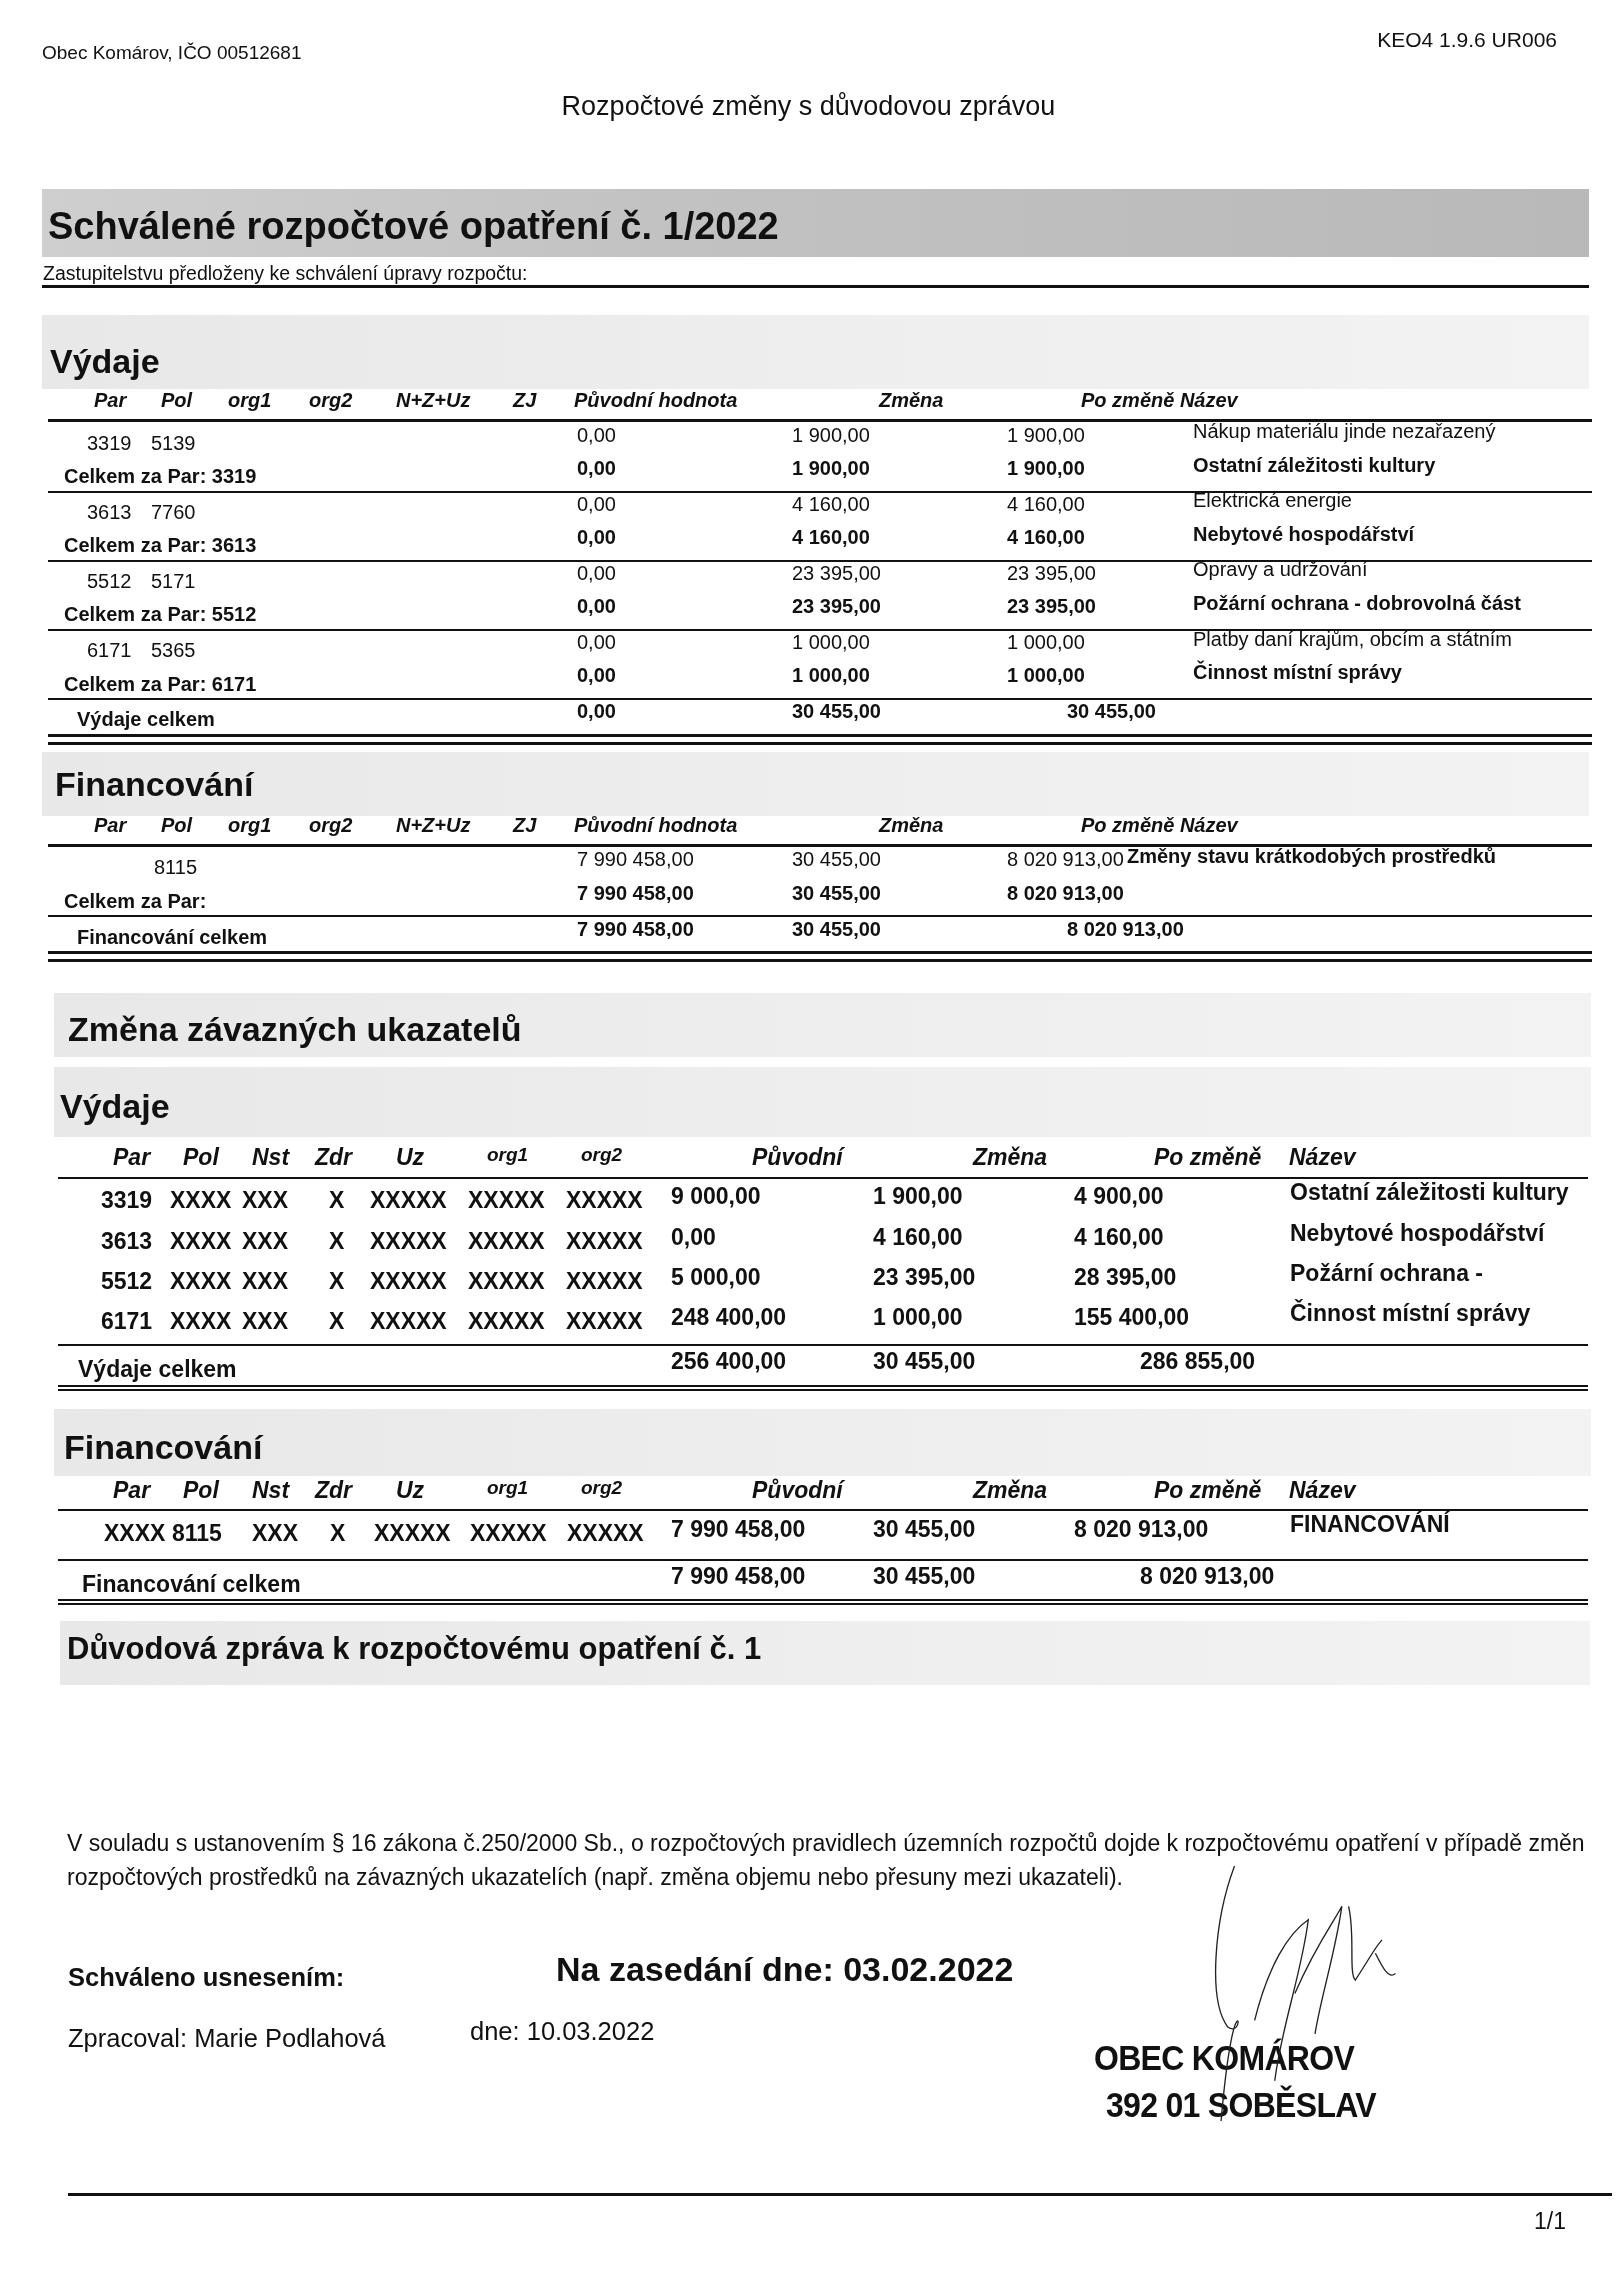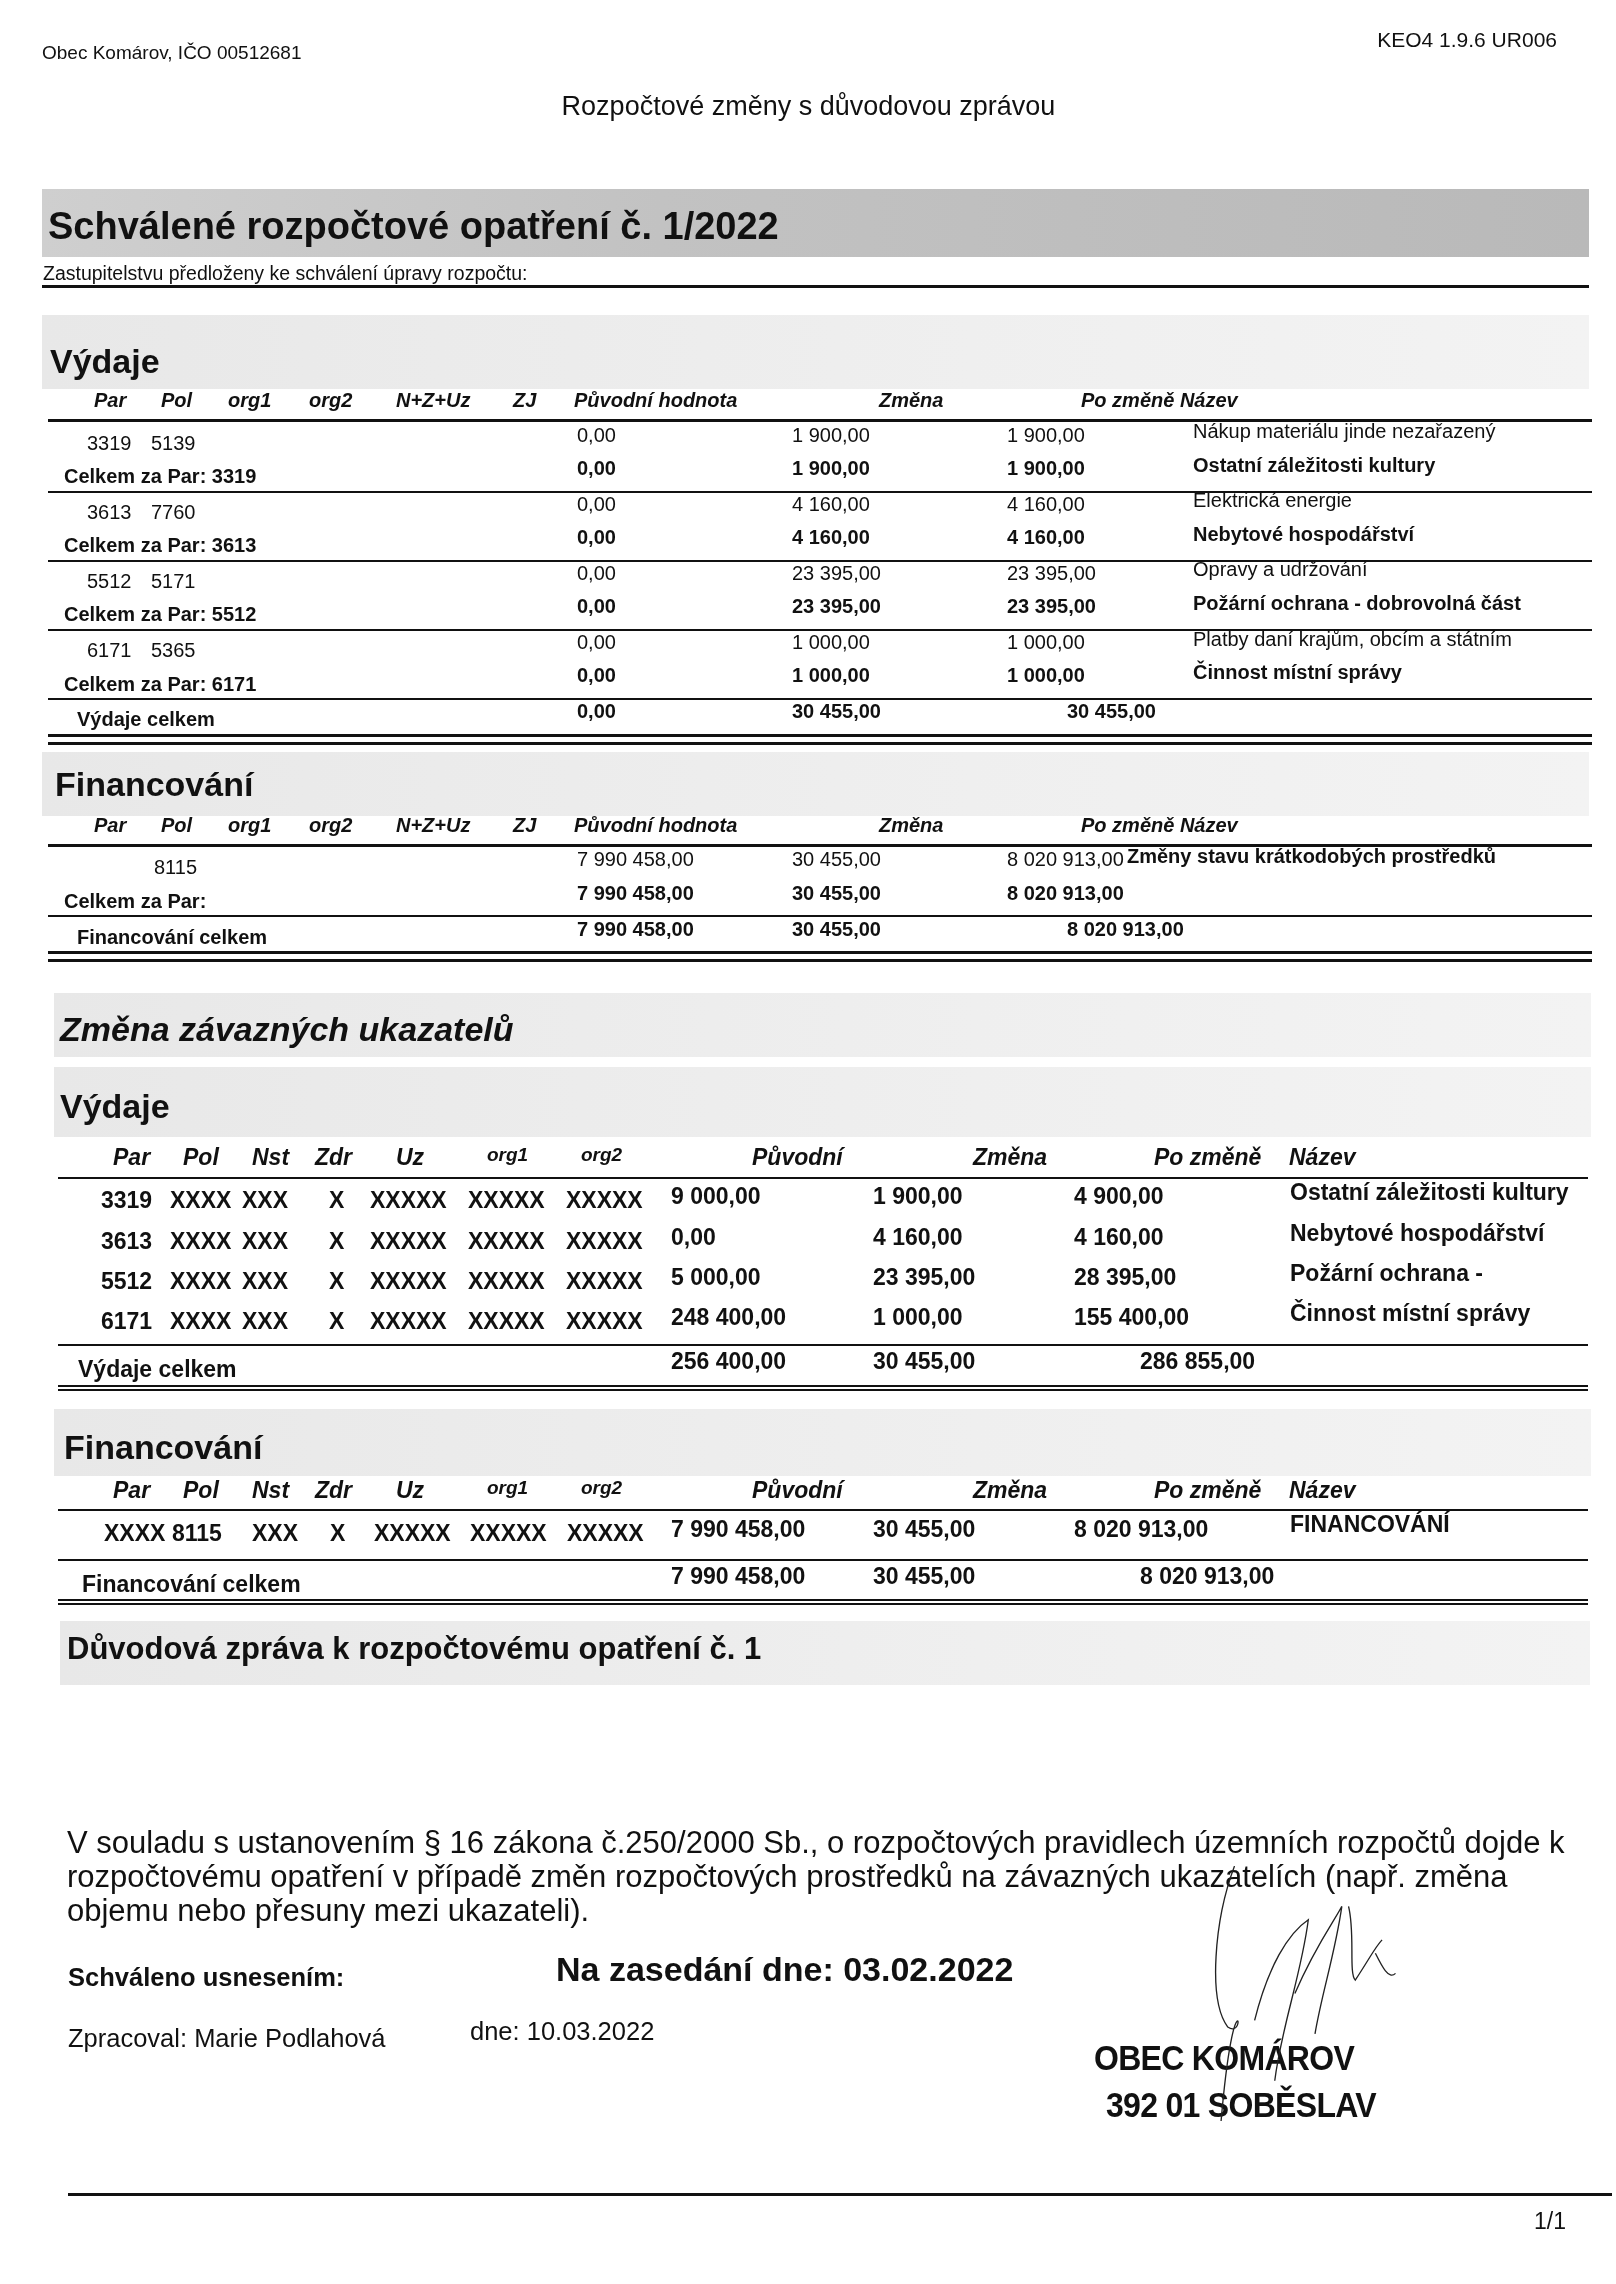--- a/index.html
+++ b/index.html
@@ -16,21 +16,21 @@
   .subtitle { left:43px; top:262px; font-size:19.5px; }
   .rule { position:absolute; height:3.4px; background:#111; }
   .rule-thin { position:absolute; height:2px; background:#111; }
   .sec-band { height:54px; }
   .sec-title { font-size:34px; font-weight:bold; }
   .colhead { position:absolute; font-size:20px; font-weight:bold; font-style:italic; }
   .cell { position:absolute; font-size:20px; white-space:nowrap; }
   .b { font-weight:bold; }
   .r { }
   .big { font-size:23px; }
-  .para { left:67px; top:1826px; width:1544px; font-size:31px; line-height:34px; }
+  .para { left:67px; top:1826px; width:1544px; font-size:23px; line-height:34px; }
   .stamp { font-size:32px; font-weight:bold; letter-spacing:-0.7px; transform:scaleY(1.1); }
   svg.sig { position:absolute; left:1154px; top:1866px; }
 </style>
 </head>
 <body>
 
 <div class="abs hdr-left">Obec Komárov, IČO 00512681</div>
 <div class="abs hdr-right">KEO4 1.9.6 UR006</div>
 <div class="abs doc-title">Rozpočtové změny s důvodovou zprávou</div>
 
@@ -134,21 +134,21 @@
     <div class="rule-thin" style="left:48px;top:915px;width:1544px;"></div>
     <div class="cell b" style="left:77px;top:926px;">Financování celkem</div>
     <div class="cell b r" style="left:577px;width:181px;top:918px;">7 990 458,00</div>
     <div class="cell b r" style="left:792px;width:168px;top:918px;">30 455,00</div>
     <div class="cell b" style="left:1067px;top:918px;">8 020 913,00</div>
     <div class="rule" style="left:48px;top:951px;width:1544px;"></div>
     <div class="rule" style="left:48px;top:959px;width:1544px;"></div>
   </div>
 
 <div class="abs band-light" style="left:54px;top:993px;width:1537px;height:64px;"></div>
-<div class="abs sec-title" style="left:60px;top:1010px;font-style:italic;">Změna závazných ukazatelů</div>
+<div class="abs sec-title" style="left:68px;top:1010px;">Změna závazných ukazatelů</div>
 
 <div class="abs band-light" style="left:54px;top:1067px;width:1537px;height:70px;"></div>
 <div class="abs sec-title" style="left:60px;top:1087px;">Výdaje</div>
 <div id="s2v">
     <div class="colhead" style="left:113px;top:1144px;font-size:23px;">Par</div>
     <div class="colhead" style="left:183px;top:1144px;font-size:23px;">Pol</div>
     <div class="colhead" style="left:252px;top:1144px;font-size:23px;">Nst</div>
     <div class="colhead" style="left:315px;top:1144px;font-size:23px;">Zdr</div>
     <div class="colhead" style="left:396px;top:1144px;font-size:23px;">Uz</div>
     <div class="colhead" style="left:487px;top:1144px;font-size:23px;font-size:19px;">org1</div>

